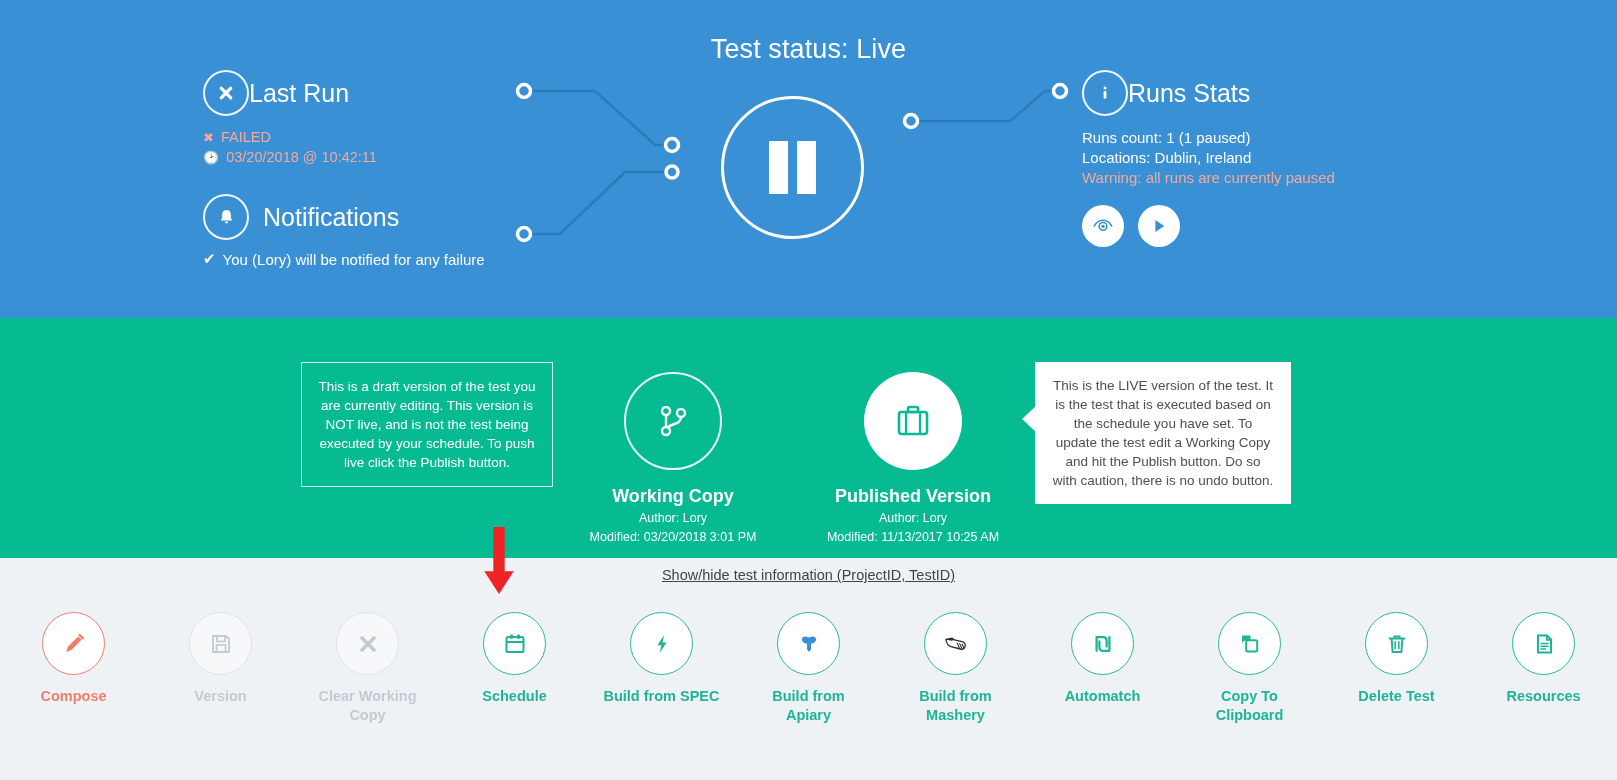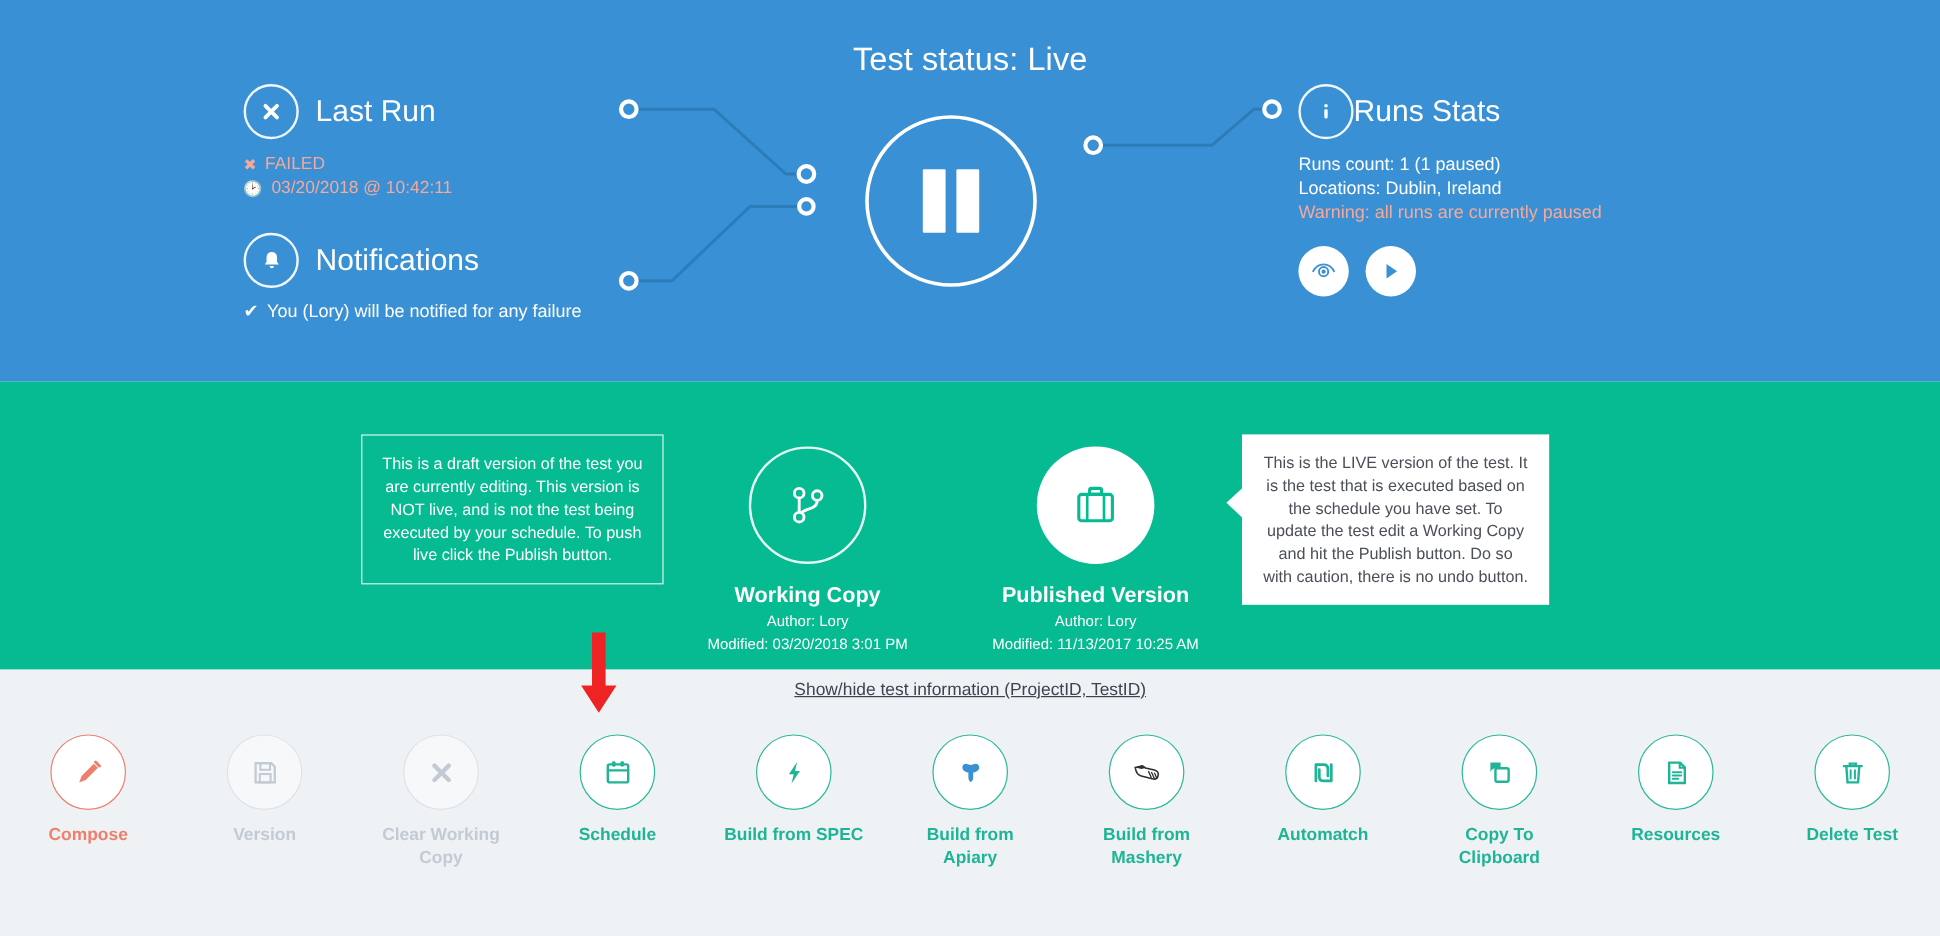--- a/index.html
+++ b/index.html
@@ -38,21 +38,21 @@
     font-weight: 400;
     letter-spacing: 0.1px;
   }
 
   
   .lastrun-head {
     position: absolute;
     left: 203px; top: 70px;
     display: flex;
     align-items: center;
-    gap: 14px;
+    gap: 0;
   }
   .circle-icon {
     width: 46px; height: 46px;
     border-radius: 50%;
     border: 2px solid rgba(255,255,255,0.92);
     display: flex;
     align-items: center;
     justify-content: center;
     box-sizing: border-box;
     flex: none;
@@ -506,39 +506,39 @@
           <path d="M5 4.5 L13.5 4.5 L13.5 9.5 L9.2 9.5 C7 9.5 5 11 5 13.6 Z" fill="#1fb496"></path>
           <rect x="9.2" y="9.2" width="11" height="11.3" rx="1.5" fill="none" stroke="#1fb496" stroke-width="2"></rect>
         </svg>
       </div>
       <div class="tool-label">Copy To Clipboard</div>
     </div>
 
     <div class="tool">
       <div class="tool-circle">
         <svg width="24" height="24" viewBox="0 0 24 24">
-          <path d="M6 3.5 L15 3.5 L19 7.5 L19 20.5 L6 20.5 Z" fill="none" stroke="#1fb496" stroke-width="2"></path>
-          <path d="M14.8 3.6 L14.8 7.8 L19 7.8" fill="none" stroke="#1fb496" stroke-width="1.8"></path>
-          <path d="M9 11.5 L16 11.5 M9 14.3 L16 14.3 M9 17 L13.5 17" stroke="#1fb496" stroke-width="1.6" stroke-linecap="round"></path>
-        </svg>
-      </div>
-      <div class="tool-label">Resources</div>
-    </div>
-
-    <div class="tool">
-      <div class="tool-circle">
-        <svg width="24" height="24" viewBox="0 0 24 24">
           <path d="M4.6 6.4 L19.4 6.4" stroke="#1fb496" stroke-width="2" stroke-linecap="round"></path>
           <path d="M9.4 6.2 L9.4 4.4 L14.6 4.4 L14.6 6.2" fill="none" stroke="#1fb496" stroke-width="1.8"></path>
           <path d="M6.6 6.6 L7.6 20 L16.4 20 L17.4 6.6" fill="none" stroke="#1fb496" stroke-width="2"></path>
           <path d="M10.2 9.8 L10.2 16.8 M13.8 9.8 L13.8 16.8" stroke="#1fb496" stroke-width="1.6" stroke-linecap="round"></path>
         </svg>
       </div>
       <div class="tool-label">Delete Test</div>
     </div>
 
+    <div class="tool">
+      <div class="tool-circle">
+        <svg width="24" height="24" viewBox="0 0 24 24">
+          <path d="M6 3.5 L15 3.5 L19 7.5 L19 20.5 L6 20.5 Z" fill="none" stroke="#1fb496" stroke-width="2"></path>
+          <path d="M14.8 3.6 L14.8 7.8 L19 7.8" fill="none" stroke="#1fb496" stroke-width="1.8"></path>
+          <path d="M9 11.5 L16 11.5 M9 14.3 L16 14.3 M9 17 L13.5 17" stroke="#1fb496" stroke-width="1.6" stroke-linecap="round"></path>
+        </svg>
+      </div>
+      <div class="tool-label">Resources</div>
+    </div>
+
   </div>
 
   <svg class="red-arrow" width="60" height="125" viewBox="0 0 60 125">
     <path d="M20 0 L40 0 L40 78 L56 78 L30 118 L4 78 L20 78 Z" fill="#ee2323"></path>
   </svg>
 
 </div>
 
 </body></html>

